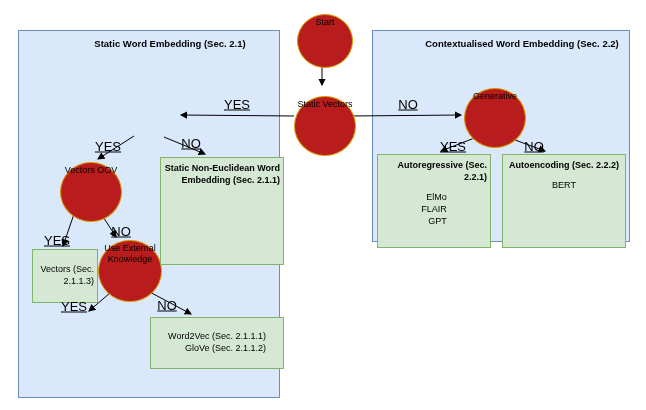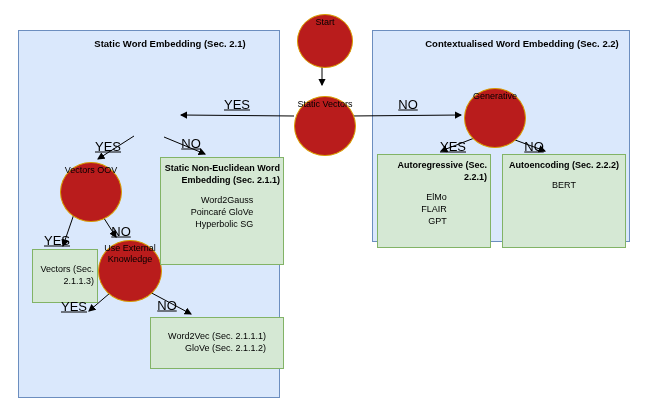--- a/index.html
+++ b/index.html
@@ -75,23 +75,20 @@
     <span class="pre">Use External
 Knowledge</span>
   </div>
 
   <div class="circle" style="left:464px; top:88px; width:56px; height:54px;">
     <span>Generative</span>
   </div>
 
   <div class="gbox" style="left:160px; top:157px; width:116px; height:96px;">
     <div class="title">Static Non-Euclidean Word Embedding (Sec. 2.1.1)</div>
-    <div class="items pre">Word2Gauss
-Poincaré GloVe
-Hyperbolic SG</div>
   </div>
 
   <div class="gbox center" style="left:32px; top:249px; width:58px; height:42px;">
     <div class="pre">Vectors (Sec. 2.1.1.3)</div>
   </div>
 
 
   <div class="gbox center" style="left:150px; top:317px; width:126px; height:40px;">
     <div class="pre">Word2Vec (Sec. 2.1.1.1)
 GloVe (Sec. 2.1.1.2)</div>

